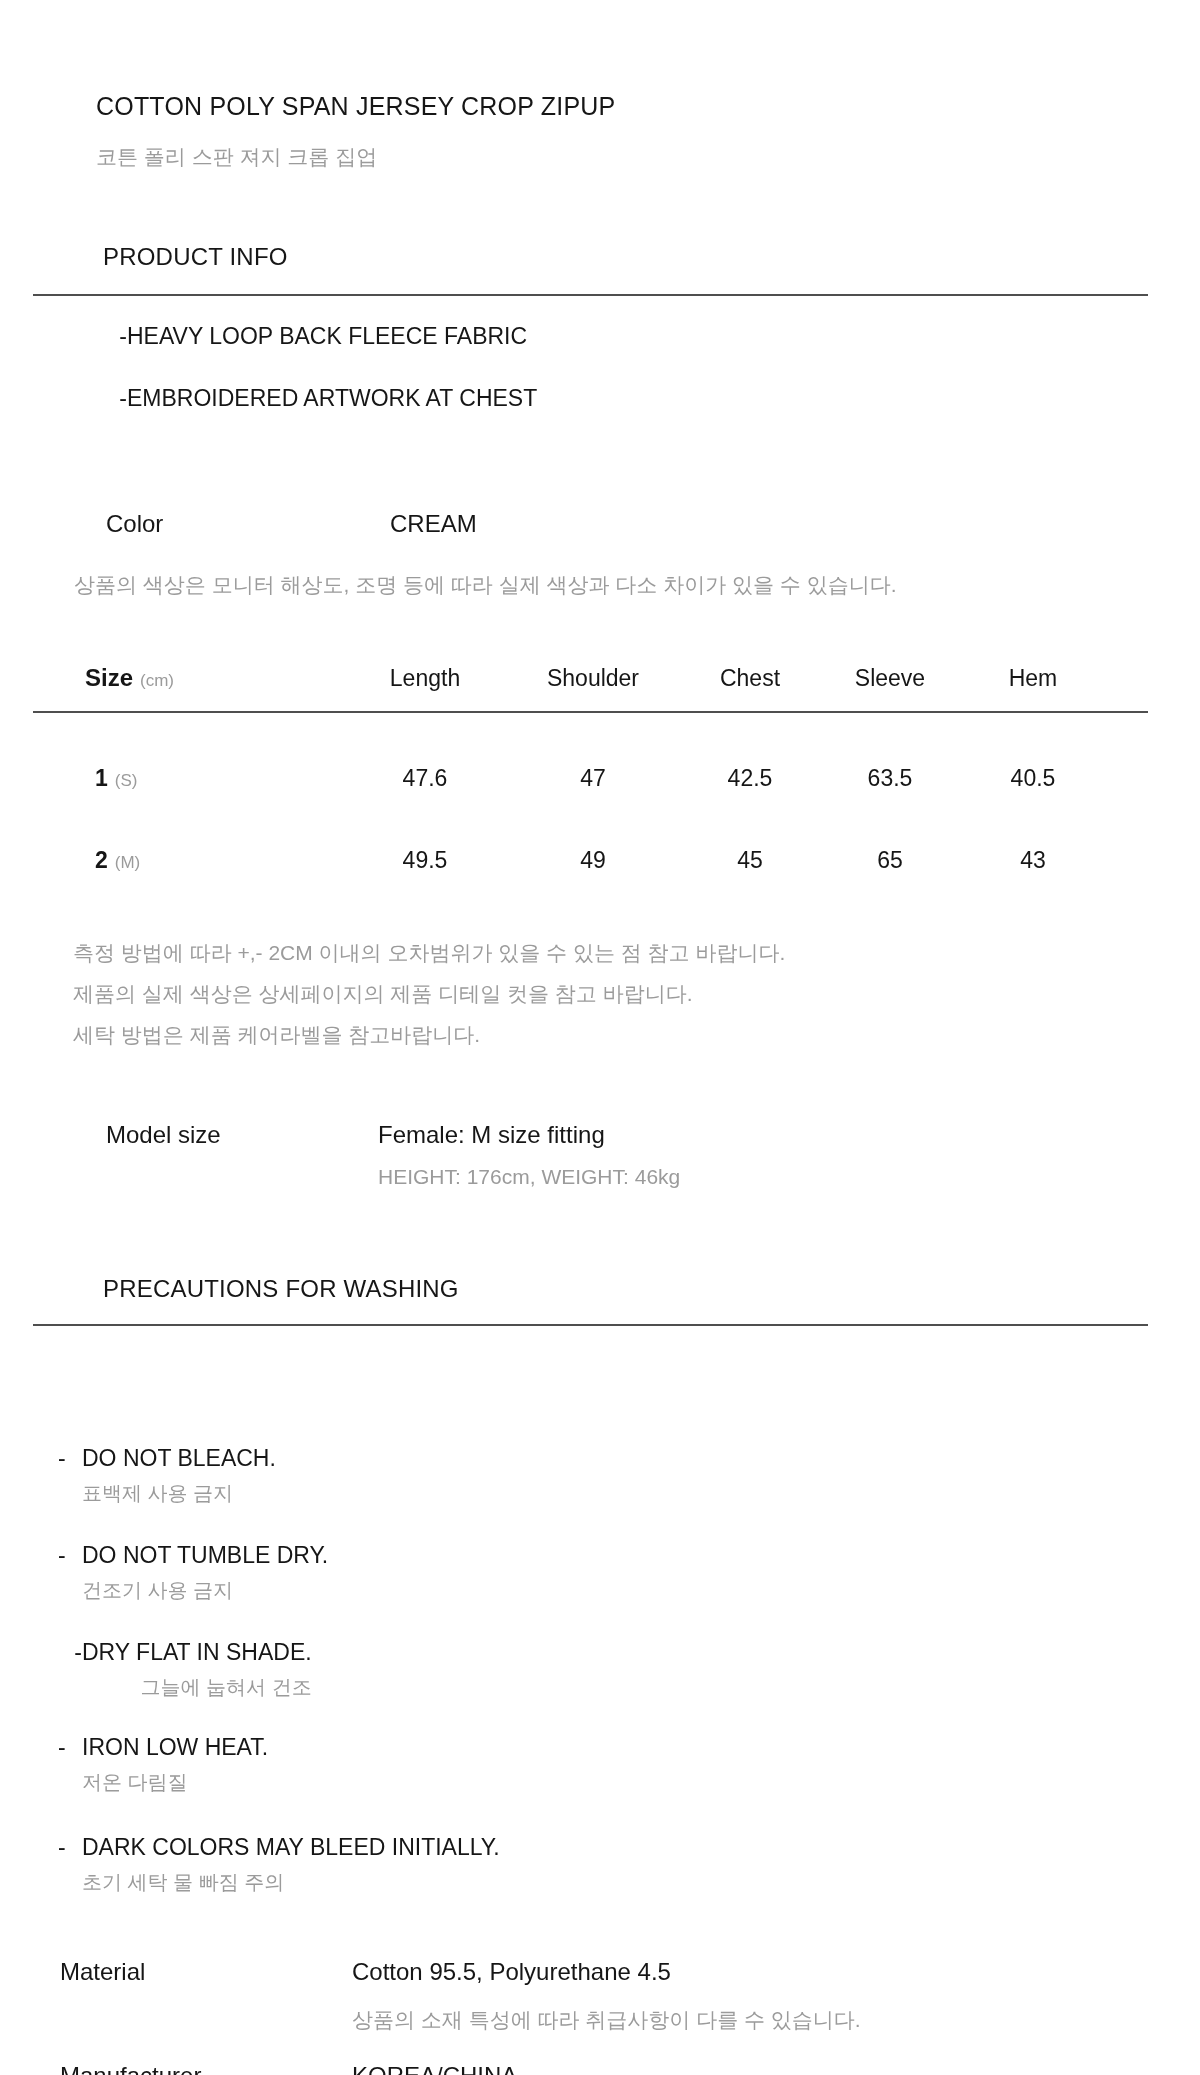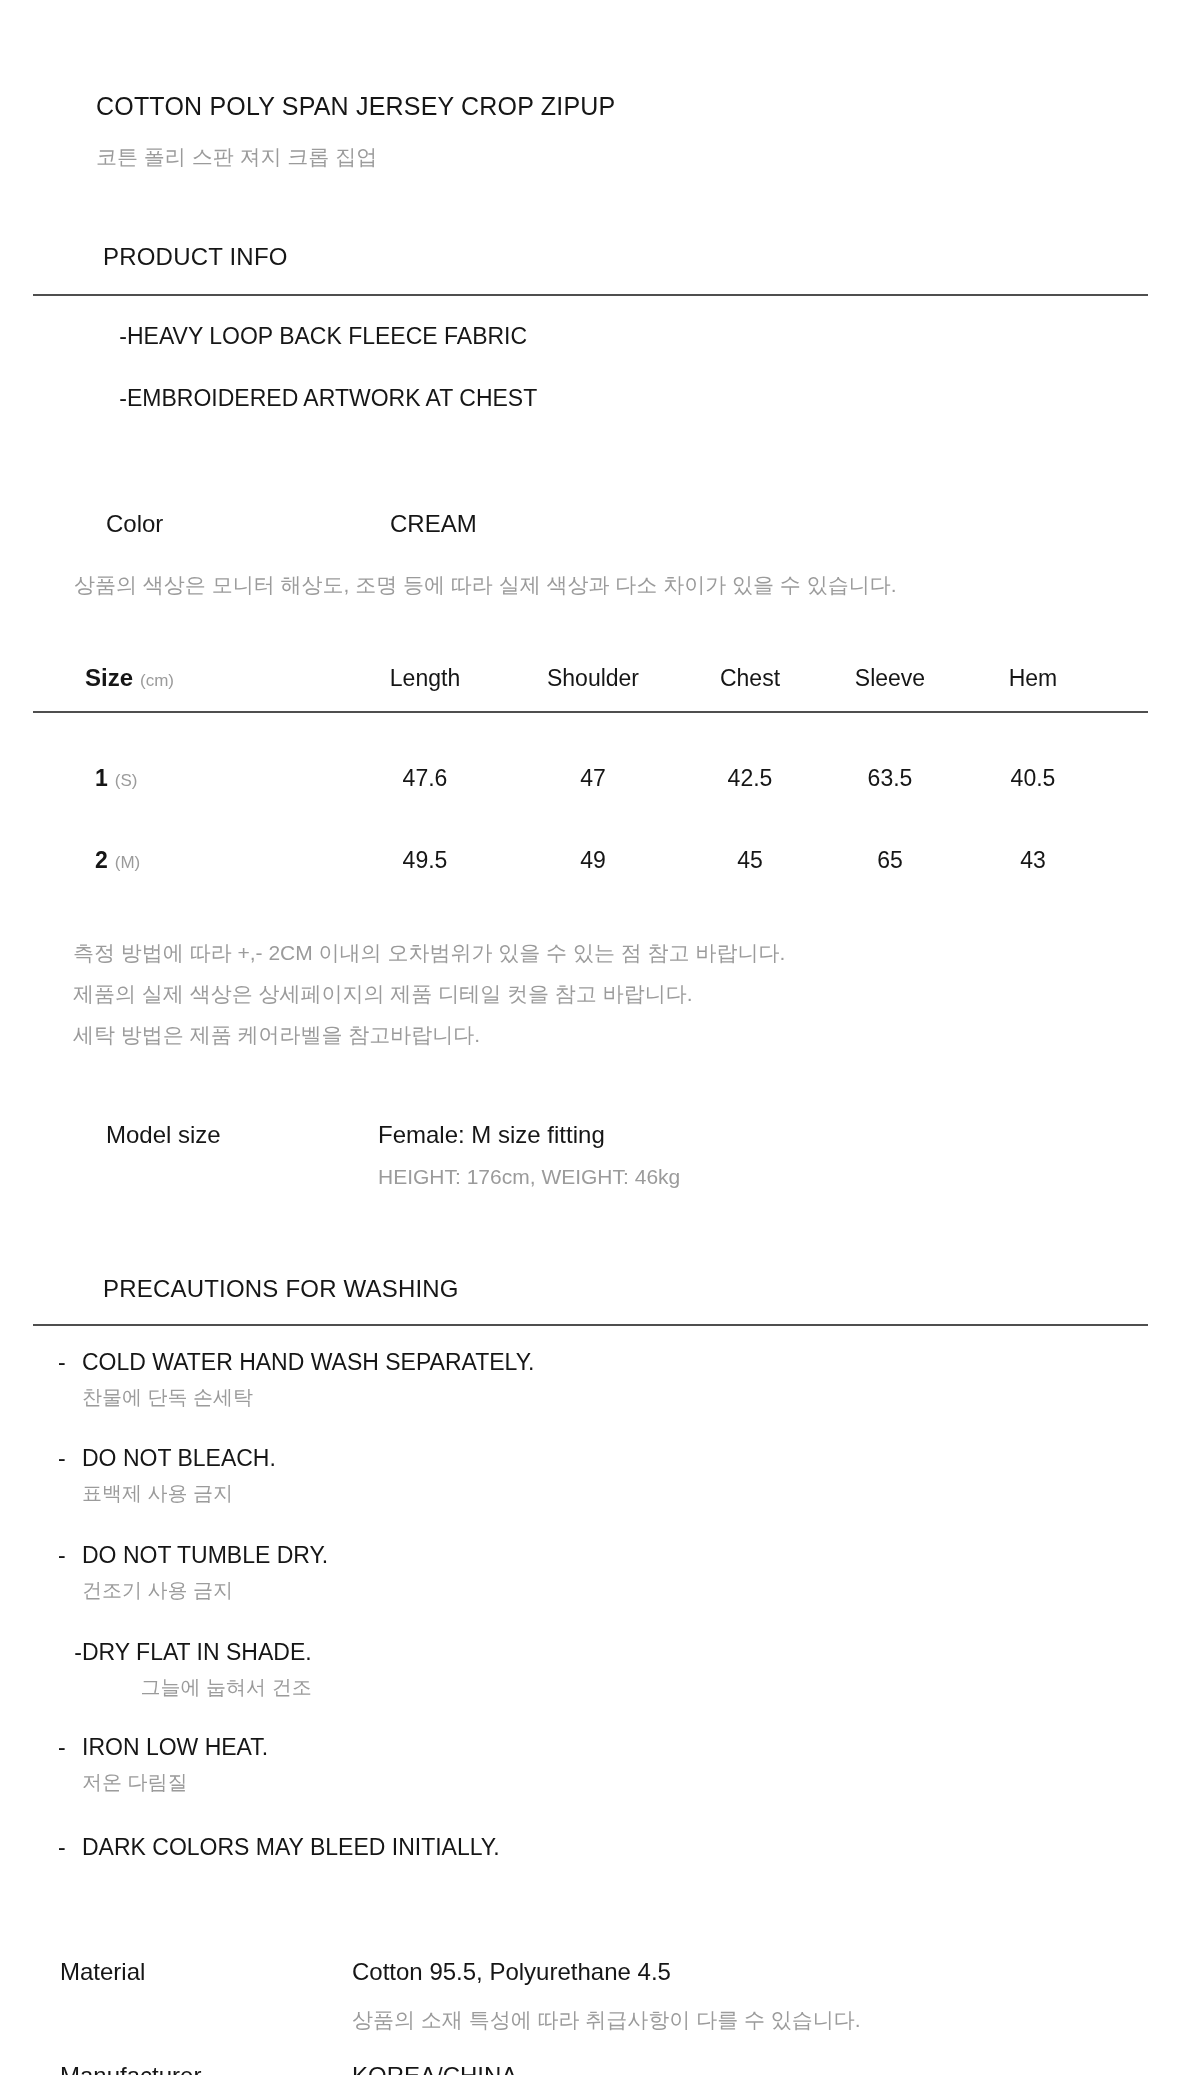--- a/index.html
+++ b/index.html
@@ -135,42 +135,39 @@
     <div>세탁 방법은 제품 케어라벨을 참고바랍니다.</div>
   </div>
 
   <div class="abs model-label">Model size</div>
   <div class="abs model-fitting">Female: M size fitting</div>
   <div class="abs model-stats muted">HEIGHT: 176cm, WEIGHT: 46kg</div>
 
   <div class="abs h-section h-washing">PRECAUTIONS FOR WASHING</div>
   <div class="rule rule-3"></div>
 
-  <div class="wash-item wash-0">
-    <div class="wash-en"><span class="dash">-</span><span>COLD WATER HAND WASH SEPARATELY.</span></div>
-    <div class="wash-ko muted">찬물에 단독 손세탁</div>
-  </div>
   <div class="wash-item wash-1">
     <div class="wash-en"><span class="dash">-</span><span>DO NOT BLEACH.</span></div>
     <div class="wash-ko muted">표백제 사용 금지</div>
   </div>
   <div class="wash-item wash-2">
     <div class="wash-en"><span class="dash">-</span><span>DO NOT TUMBLE DRY.</span></div>
     <div class="wash-ko muted">건조기 사용 금지</div>
   </div>
   <div class="wash-item wash-3">
     <div class="wash-en"><span class="dash">-</span><span>DRY FLAT IN SHADE.</span></div>
     <div class="wash-ko muted">그늘에 눕혀서 건조</div>
   </div>
   <div class="wash-item wash-4">
     <div class="wash-en"><span class="dash">-</span><span>IRON LOW HEAT.</span></div>
     <div class="wash-ko muted">저온 다림질</div>
   </div>
   <div class="wash-item wash-5">
     <div class="wash-en"><span class="dash">-</span><span>DARK COLORS MAY BLEED INITIALLY.</span></div>
+    <div class="wash-ko muted">초기 세탁 물 빠짐 주의</div>
   </div>
 
   <div class="abs detail-label material-label">Material</div>
   <div class="abs material-value">Cotton 95.5, Polyurethane 4.5</div>
   <div class="abs material-note muted">상품의 소재 특성에 따라 취급사항이 다를 수 있습니다.</div>
   <div class="abs detail-label manufacturer-label">Manufacturer</div>
   <div class="abs manufacturer-value">KOREA/CHINA</div>
 
   <div class="cutoff-strip"></div>
 

